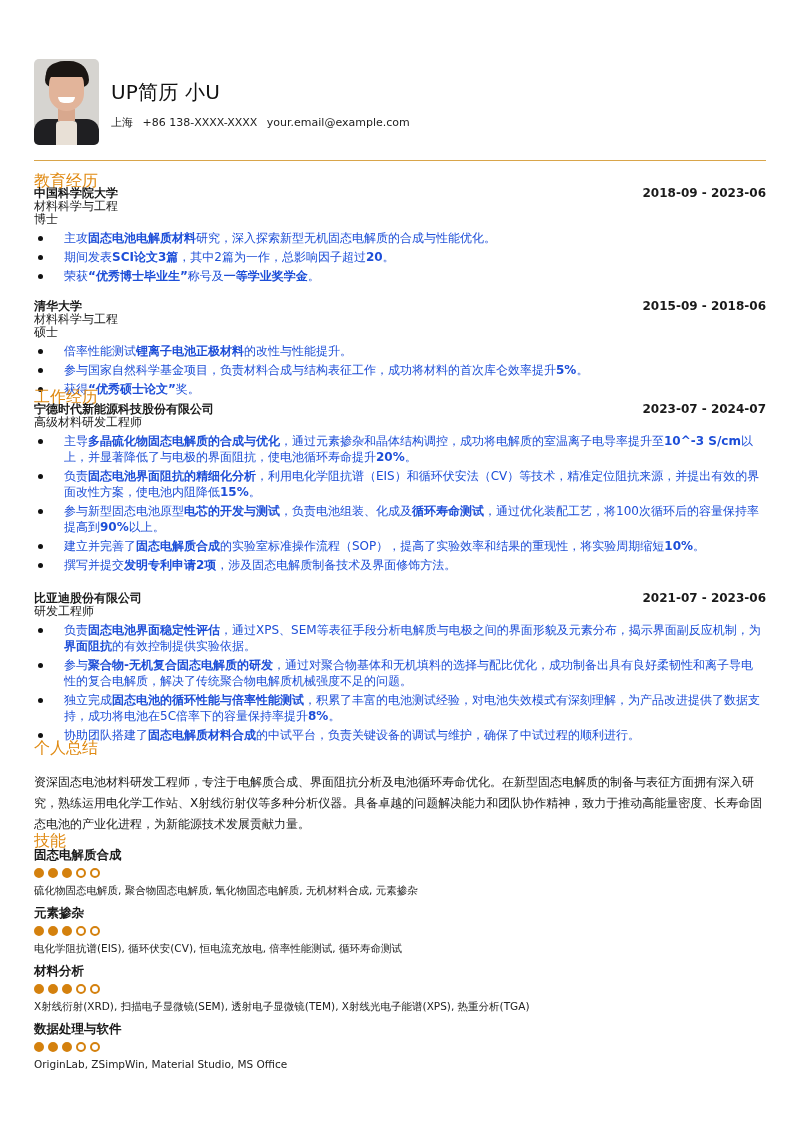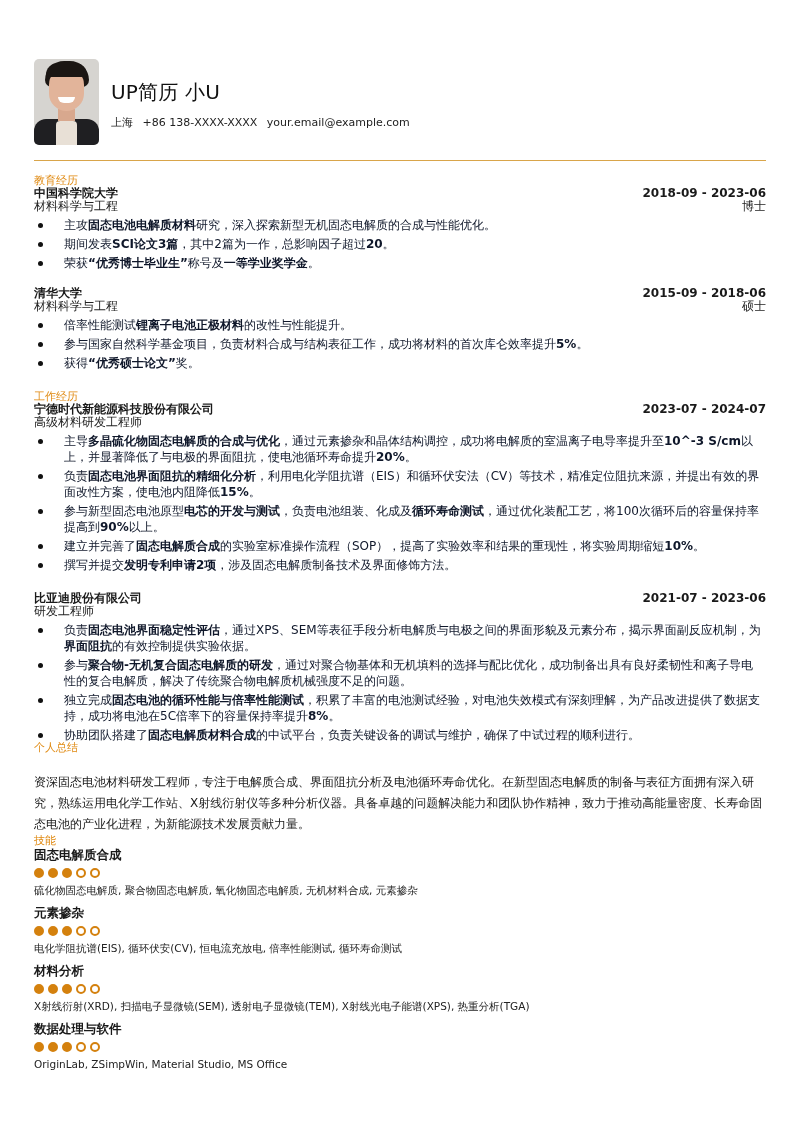--- a/index.html
+++ b/index.html
@@ -20,29 +20,29 @@
   .photo .smile { position: absolute; left: 24px; top: 38px; width: 17px; height: 6px; background: #fff; border-radius: 0 0 8px 8px; }
   .photo .neck { position: absolute; left: 24px; top: 50px; width: 17px; height: 12px; background: #d8a88e; }
   .photo .shirt { position: absolute; left: 0; top: 60px; width: 65px; height: 30px; background: #1f1f22; border-radius: 12px 12px 0 0; }
   .photo .tee { position: absolute; left: 22px; top: 62px; width: 21px; height: 26px; background: #e8e0d6; border-radius: 4px 4px 0 0; }
   .head-info { margin-left: 12px; padding-top: 20px; }
   .name { font-size: 20px; font-weight: 500; color: #111; letter-spacing: 0.2px; }
   .contact { margin-top: 9px; font-size: 11px; color: #222; }
   .contact span { margin-right: 6px; }
   .divider { position: absolute; top: 160px; left: 0; width: 732px; height: 1px; background: #d9a54a; }
 
-  .section-title { color: #e08a12; font-size: 11px; font-weight: 500; line-height: 13px; font-family: Liberation Serif, serif; }
+  .section-title { color: #e08a12; font-size: 16px; font-weight: 500; line-height: 13px; font-family: Liberation Serif, serif; }
   .entry-head { display: flex; justify-content: space-between; line-height: 13px; }
   .org { font-weight: bold; font-size: 12px; }
   .date { font-weight: bold; font-size: 12px; }
-  .sub { display: flex; justify-content: space-between; font-size: 12px; line-height: 13px; color: #222; }
+  .sub { display: flex; justify-content: space-between; font-size: 12px; line-height: 13px; color: #222; flex-direction: column; }
   ul.bullets { list-style: none; margin-top: 4px; }
   ul.bullets li {
     position: relative; padding-left: 30px; font-size: 12px; line-height: 16px;
-    margin-bottom: 3px; color: #0f172a; padding-right: 4px;
+    margin-bottom: 3px; color: #1d4ed8; padding-right: 4px;
   }
   ul.bullets li::before {
     content: ""; position: absolute; left: 4px; top: 6px; width: 5px; height: 5px;
     background: #111; border-radius: 50%;
   }
   b { font-weight: bold; }
   .block { position: absolute; left: 0; width: 732px; }
   .summary { font-size: 12px; line-height: 21px; margin-top: 18px; color: #1a1a1a; }
   .skill-name { font-weight: bold; font-size: 12.5px; line-height: 15px; }
   .dots { display: flex; gap: 4px; margin: 6px 0 6px 0; }

